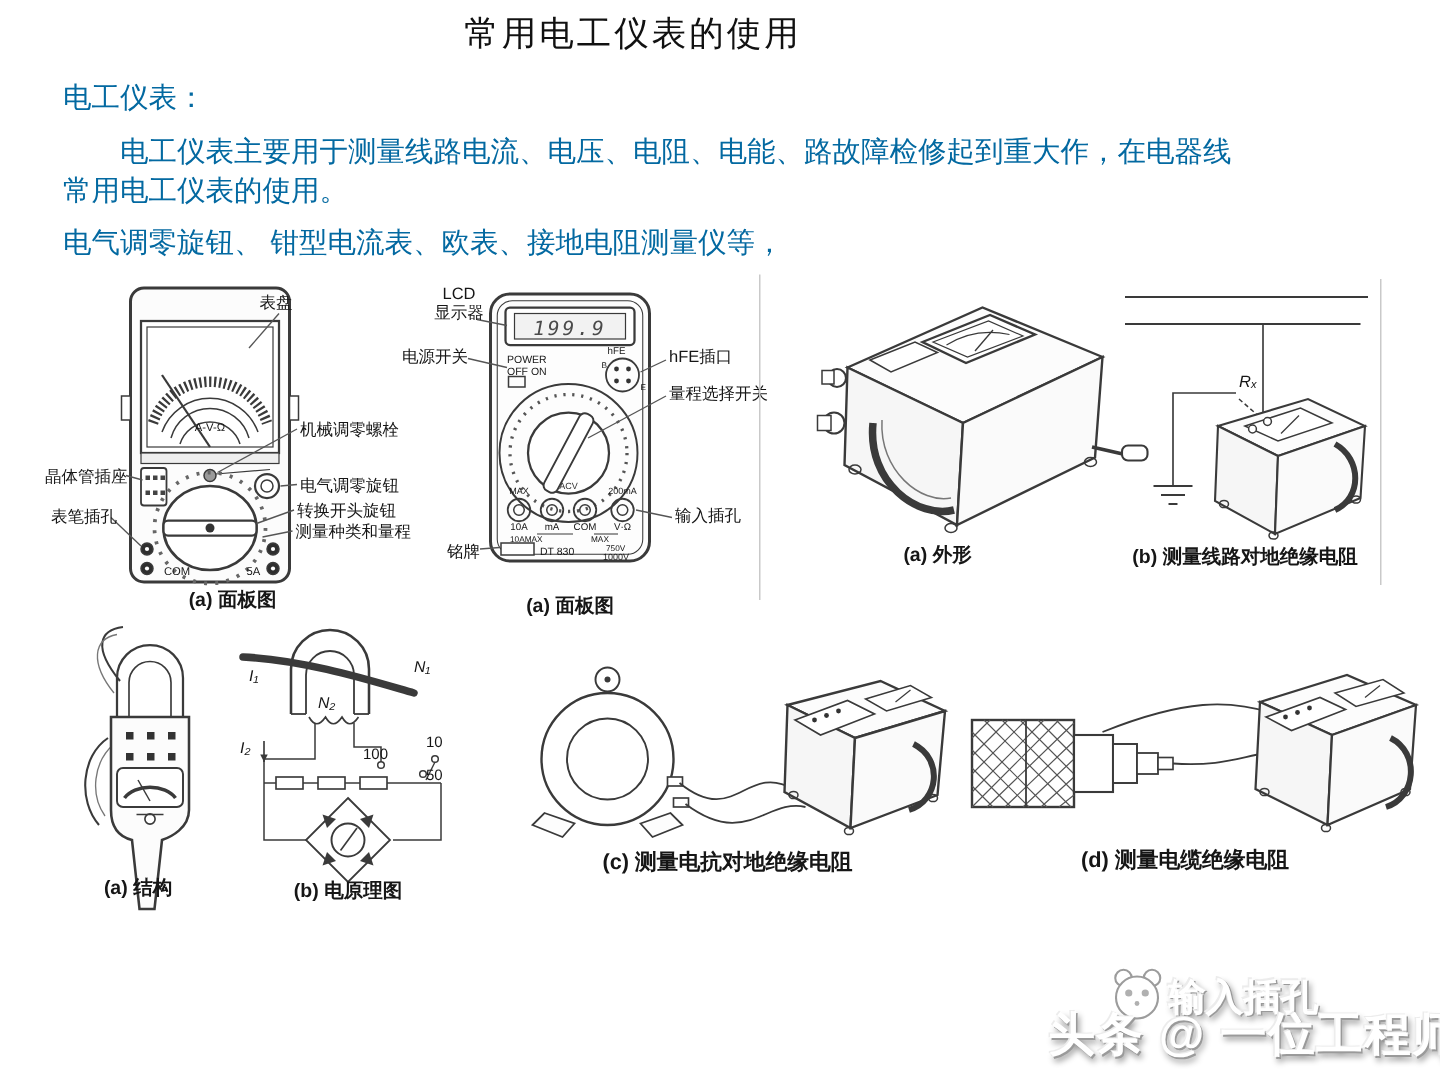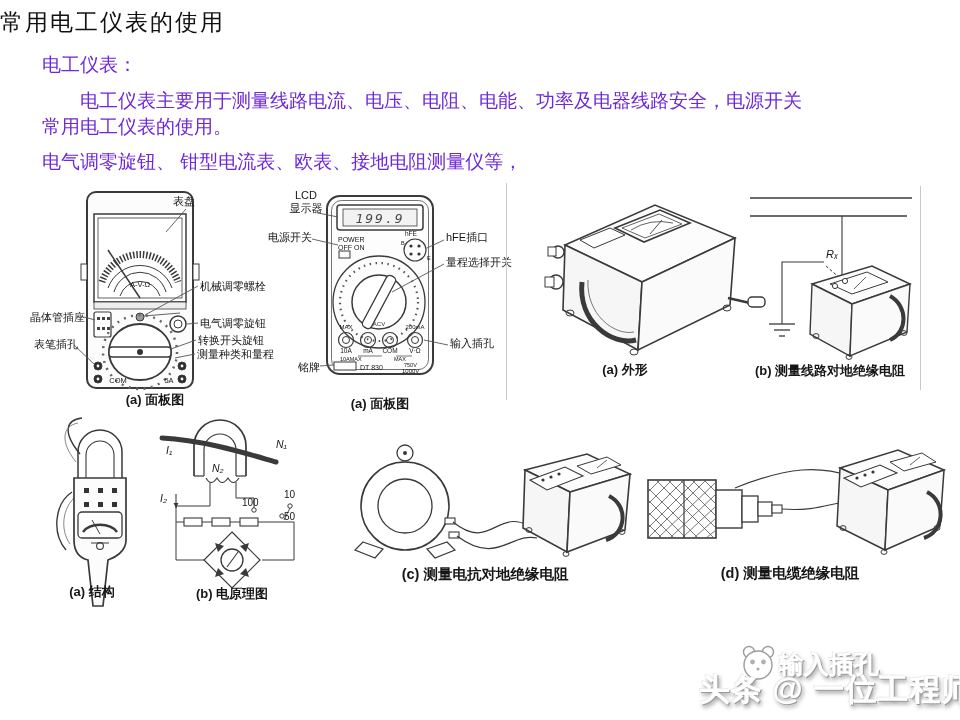--- a/index.html
+++ b/index.html
@@ -1,22 +1,22 @@
 <!DOCTYPE html>
 <html><head>
 <meta charset="utf-8">
 <style>
   html,body{margin:0;padding:0;}
   body{
     width:960px;height:720px;background:#ffffff;position:relative;overflow:hidden;
     font-family:"Liberation Sans","DejaVu Sans",sans-serif;color:#222;
   }
-  .title{position:absolute;top:7px;left:0;width:844px;
+  .title{position:absolute;top:7px;left:0;width:844px;text-align:center;
     font-size:23px;letter-spacing:2px;color:#111;}
-  .txt{position:absolute;white-space:nowrap;font-size:19px;color:#6d28d9;}
+  .txt{position:absolute;white-space:nowrap;font-size:19px;color:#0369a1;}
   .heading{left:42px;top:52px;}
   .para1{left:80px;top:88px;}
   .para2{left:42px;top:114px;}
   .instruments{left:42px;top:149px;}
   .fig{position:absolute;}
   .vline{position:absolute;width:1px;background:#c9c9c9;}
   svg text{fill:#161616;}
   .lbl{font-size:11px;}
   .cap{font-size:13px;font-weight:600;}
   .capbig{font-size:14.5px;font-weight:700;}
@@ -26,21 +26,21 @@
   .wm{position:absolute;color:#fff;white-space:nowrap;font-weight:700;
     text-shadow:-1px -1px 0 #ececec, 1px 1px 0 #9a9a9a, 2px 3px 4px #8f8f8f;}
   .wm-brand{left:779px;top:648px;font-size:25px;}
   .wm-byline{left:699px;top:669px;font-size:31px;letter-spacing:1px;}
 </style>
 </head>
 <body>
 
 <div class="title">常用电工仪表的使用</div>
 <div class="txt heading">电工仪表：</div>
-<div class="txt para1">电工仪表主要用于测量线路电流、电压、电阻、电能、功率及电器线路安全，电源开关</div>
+<div class="txt para1">电工仪表主要用于测量线路电流、电压、电阻、电能、路故障检修起到重大作，在电器线</div>
 <div class="txt para2">常用电工仪表的使用。</div>
 <div class="txt instruments">电气调零旋钮、  钳型电流表、欧表、接地电阻测量仪等，</div>
 
 <svg class="fig" style="left:28px;top:186px" width="290" height="222" viewBox="0 0 290 222">
   <g stroke="#3a3a3a" fill="none" stroke-width="1.5">
     <rect x="59" y="6" width="106" height="196" rx="9" fill="#fcfcfc" stroke-width="2"></rect>
     <rect x="53" y="78" width="6" height="16" fill="#fff" stroke-width="1"></rect>
     <rect x="165" y="78" width="6" height="16" fill="#fff" stroke-width="1"></rect>
     <rect x="66" y="28" width="92" height="88" fill="#ffffff"></rect>
     <rect x="70" y="32" width="84" height="80" stroke-width="0.8"></rect>

